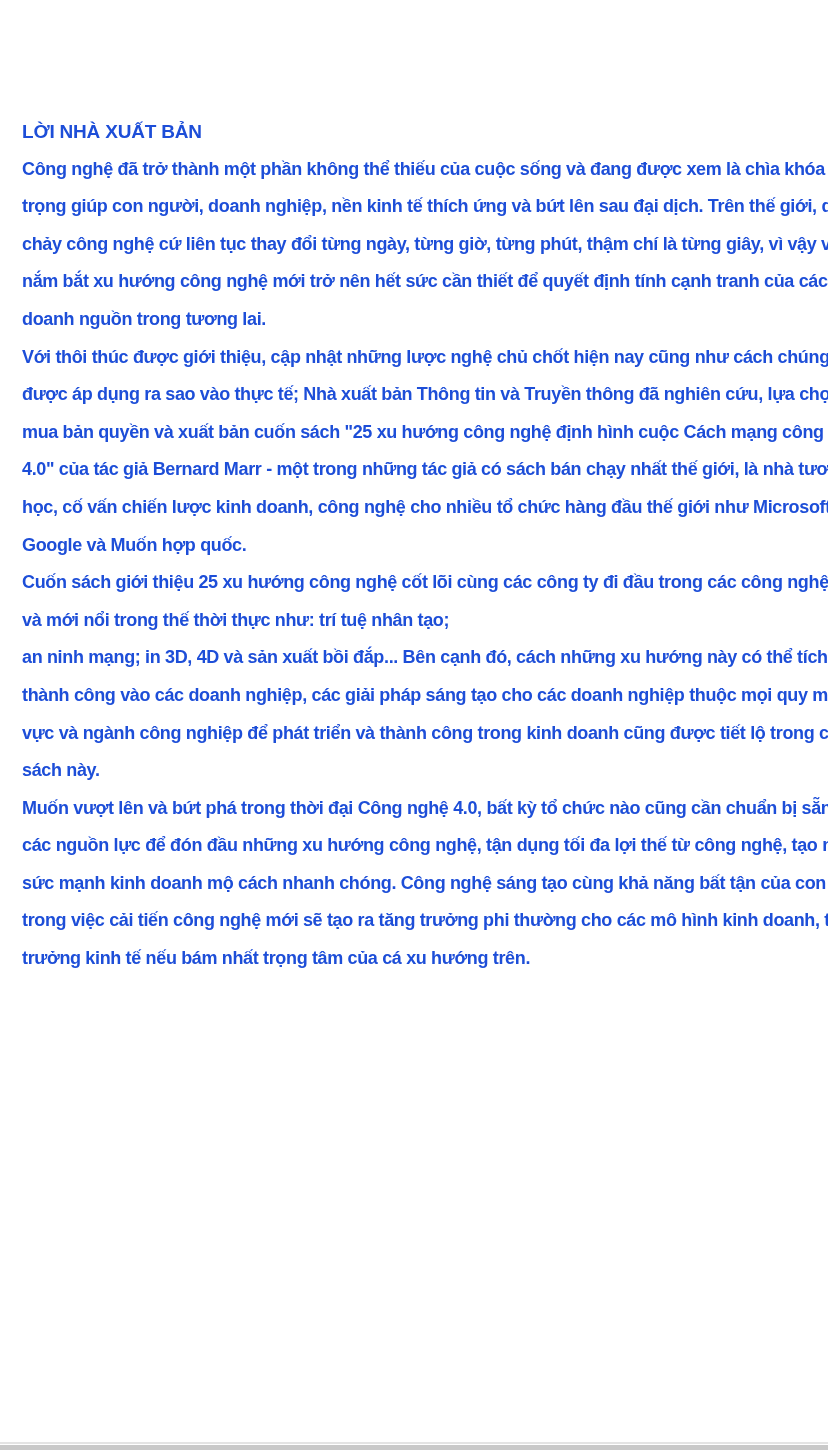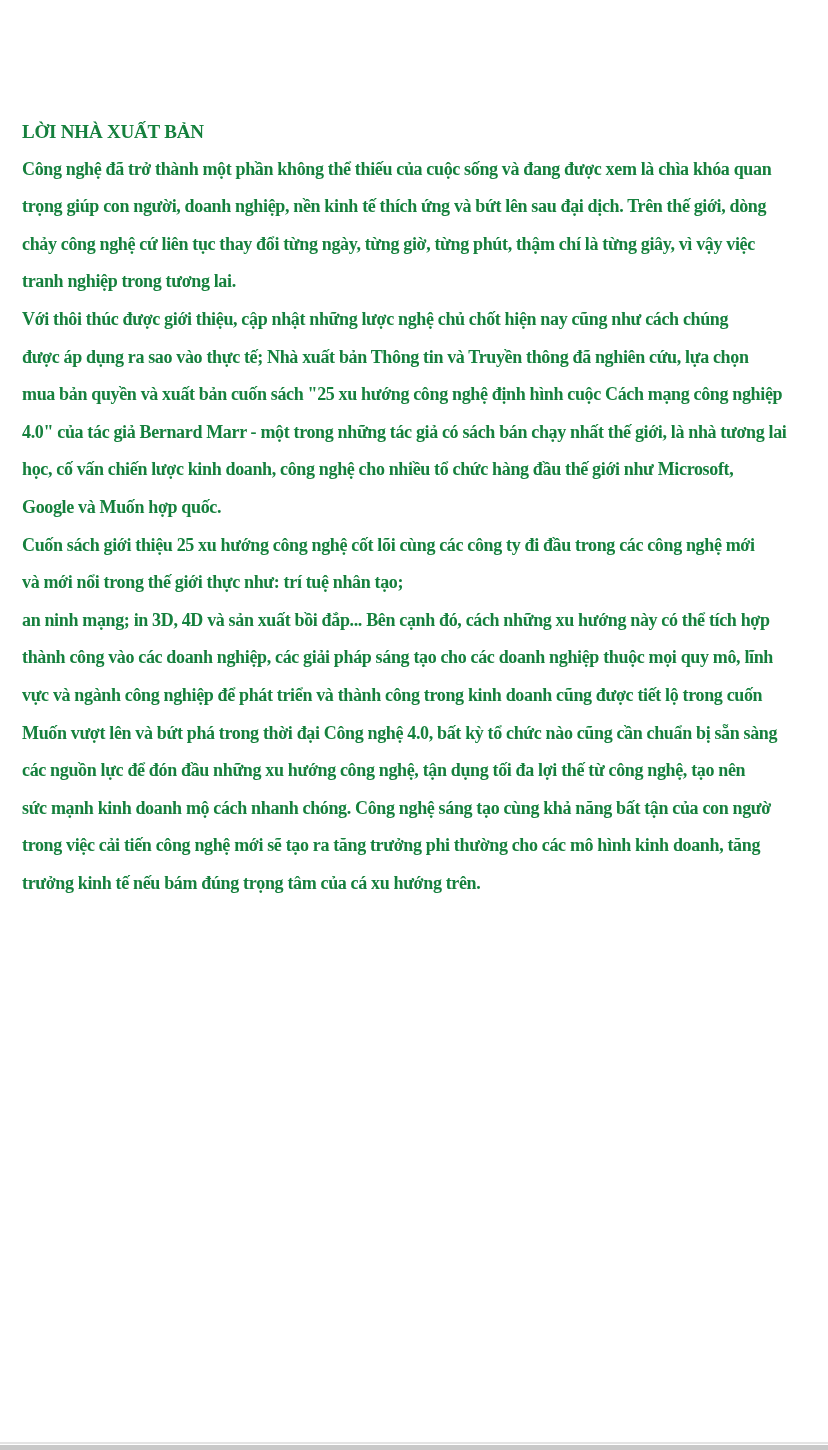--- a/index.html
+++ b/index.html
@@ -20,22 +20,21 @@
     left: 0;
     width: 828px;
     height: 1450px;
     background: #ffffff;
   }
   .text-block {
     position: absolute;
     top: 113px;
     left: 22px;
     right: 24px;
-    color: #15803d;
-    font-family: Liberation Serif, serif;
+    color: #1d4ed8;
   }
   .heading {
     font-weight: bold;
     font-size: 19px;
     line-height: 37.6px;
     letter-spacing: -0.2px;
     white-space: nowrap;
   }
   .line {
     font-weight: bold;
@@ -63,33 +62,35 @@
 </style>
 </head>
 <body>
 
 <div class="page">
   <div class="text-block">
     <div class="heading">LỜI NHÀ XUẤT BẢN</div>
     <div class="line">Công nghệ đã trở thành một phần không thể thiếu của cuộc sống và đang được xem là chìa khóa quan</div>
     <div class="line">trọng giúp con người, doanh nghiệp, nền kinh tế thích ứng và bứt lên sau đại dịch. Trên thế giới, dòng</div>
     <div class="line">chảy công nghệ cứ liên tục thay đổi từng ngày, từng giờ, từng phút, thậm chí là từng giây, vì vậy việc</div>
-    <div class="line">tranh nghiệp trong tương lai.</div>
+    <div class="line">nắm bắt xu hướng công nghệ mới trở nên hết sức cần thiết để quyết định tính cạnh tranh của các</div>
+    <div class="line">doanh nguồn trong tương lai.</div>
     <div class="line">Với thôi thúc được giới thiệu, cập nhật những lược nghệ chủ chốt hiện nay cũng như cách chúng</div>
     <div class="line">được áp dụng ra sao vào thực tế; Nhà xuất bản Thông tin và Truyền thông đã nghiên cứu, lựa chọn</div>
     <div class="line">mua bản quyền và xuất bản cuốn sách "25 xu hướng công nghệ định hình cuộc Cách mạng công nghiệp</div>
     <div class="line">4.0" của tác giả Bernard Marr - một trong những tác giả có sách bán chạy nhất thế giới, là nhà tương lai</div>
     <div class="line">học, cố vấn chiến lược kinh doanh, công nghệ cho nhiều tổ chức hàng đầu thế giới như Microsoft,</div>
     <div class="line">Google và Muốn hợp quốc.</div>
     <div class="line">Cuốn sách giới thiệu 25 xu hướng công nghệ cốt lõi cùng các công ty đi đầu trong các công nghệ mới</div>
-    <div class="line">và mới nổi trong thế giới thực như: trí tuệ nhân tạo;</div>
+    <div class="line">và mới nổi trong thế thời thực như: trí tuệ nhân tạo;</div>
     <div class="line">an ninh mạng; in 3D, 4D và sản xuất bồi đắp... Bên cạnh đó, cách những xu hướng này có thể tích hợp</div>
     <div class="line">thành công vào các doanh nghiệp, các giải pháp sáng tạo cho các doanh nghiệp thuộc mọi quy mô, lĩnh</div>
     <div class="line">vực và ngành công nghiệp để phát triển và thành công trong kinh doanh cũng được tiết lộ trong cuốn</div>
+    <div class="line">sách này.</div>
     <div class="line">Muốn vượt lên và bứt phá trong thời đại Công nghệ 4.0, bất kỳ tổ chức nào cũng cần chuẩn bị sẵn sàng</div>
     <div class="line">các nguồn lực để đón đầu những xu hướng công nghệ, tận dụng tối đa lợi thế từ công nghệ, tạo nên</div>
     <div class="line">sức mạnh kinh doanh mộ cách nhanh chóng. Công nghệ sáng tạo cùng khả năng bất tận của con ngườ</div>
     <div class="line">trong việc cải tiến công nghệ mới sẽ tạo ra tăng trưởng phi thường cho các mô hình kinh doanh, tăng</div>
-    <div class="line">trưởng kinh tế nếu bám đúng trọng tâm của cá xu hướng trên.</div>
+    <div class="line">trưởng kinh tế nếu bám nhất trọng tâm của cá xu hướng trên.</div>
   </div>
   <div class="bottom-divider"></div>
   <div class="bottom-bar"></div>
 </div>
 
 </body></html>

